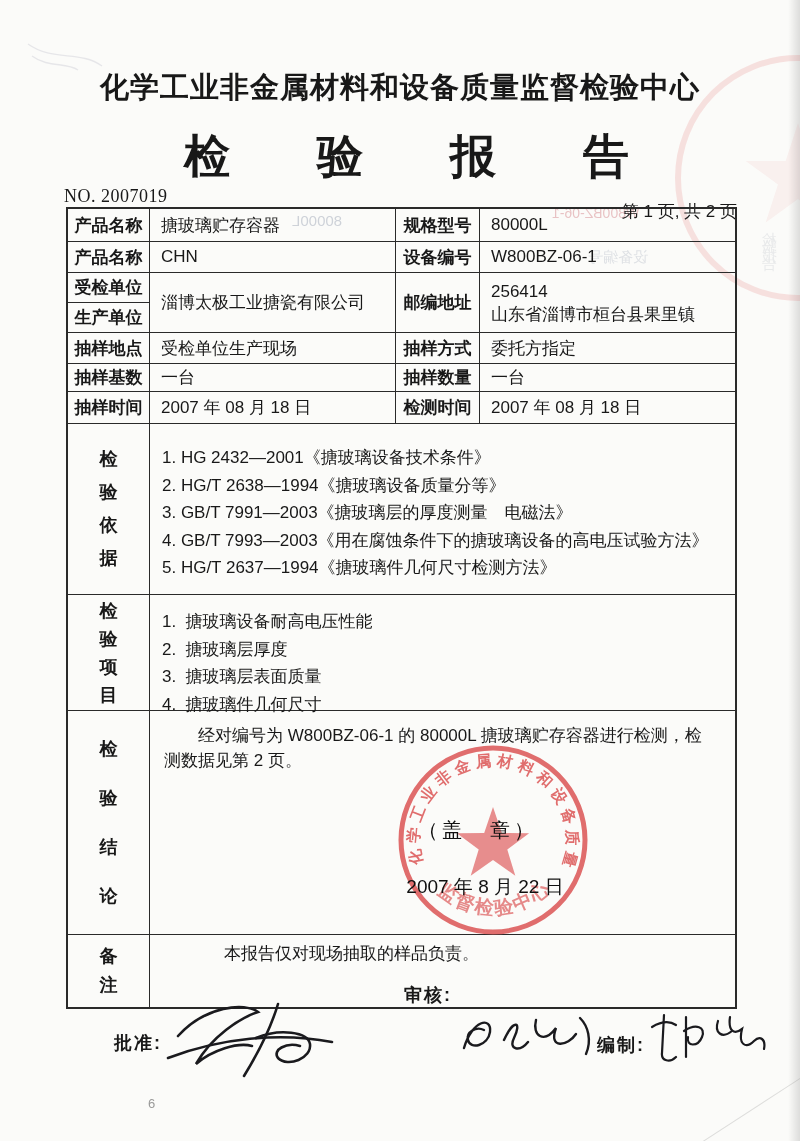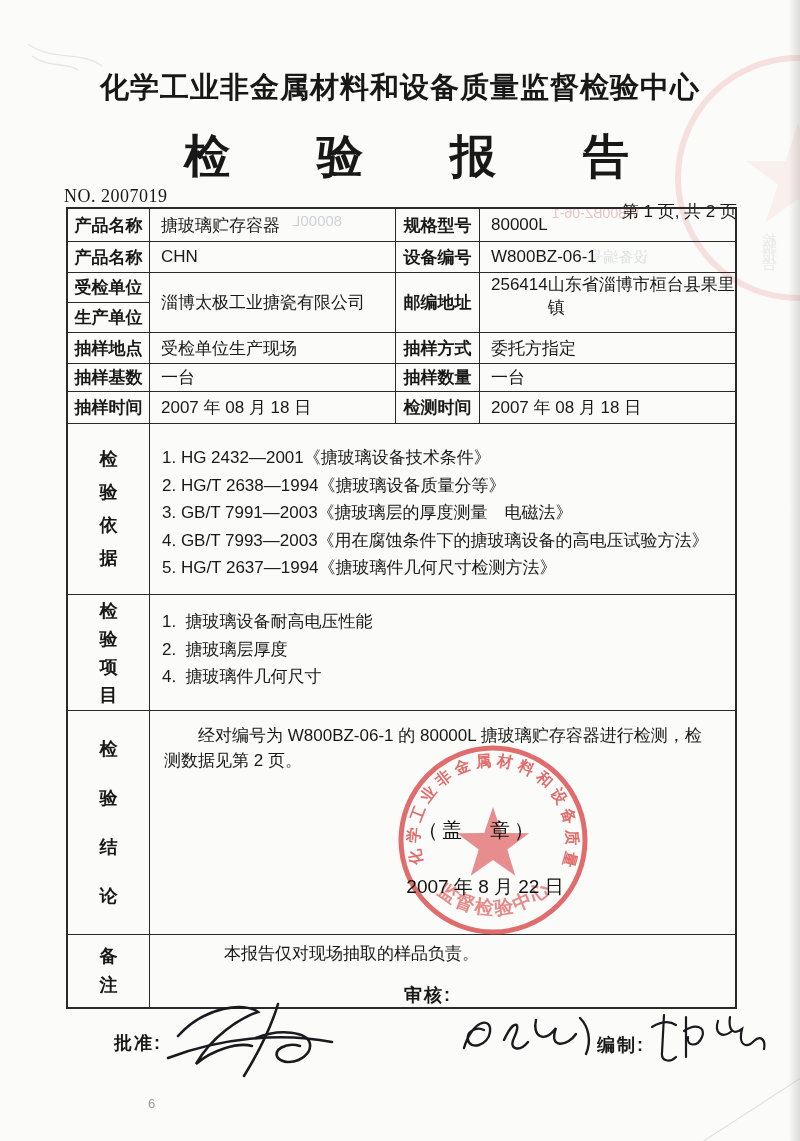--- a/index.html
+++ b/index.html
@@ -27,21 +27,21 @@
   .cell:first-child{border-left:none;}
   .lab{width:81px;justify-content:center;font-weight:bold;font-size:17px;}
   .val1{width:246px;padding-left:11px;font-size:17px;}
   .lab2{width:84px;justify-content:center;font-weight:bold;font-size:17px;}
   .val2{flex:1;padding-left:11px;font-size:17px;}
   .h32{height:32px}.h31{height:31px}.h60{height:60px}.h28{height:28px}
   .dual{flex-direction:column;align-items:stretch;padding:0;}
   .dual .half{flex:1;display:flex;align-items:center;justify-content:center;
     font-weight:bold;font-size:17px;}
   .dual .half:first-child{border-bottom:1.5px solid #2a2a2a;}
-  .two-line{flex-direction:row;align-items:flex-start;justify-content:center;
+  .two-line{flex-direction:column;align-items:flex-start;justify-content:center;
     line-height:23px;}
   
   .sec-lab{width:81px;display:flex;align-items:center;justify-content:center;
     font-weight:bold;font-size:18px;box-sizing:border-box;}
   .v-text{width:20px;word-break:break-all;text-align:center;}
   .lh33{line-height:33px}.lh28{line-height:28px}.lh49{line-height:49px}.lh29{line-height:29px}
   .sec-body{flex:1;border-left:1.5px solid #2a2a2a;position:relative;
     box-sizing:border-box;font-size:17px;}
   .sec171{height:171px}.sec116{height:116px}.sec224{height:224px}.sec73{height:73px}
   .basis-list{padding:20px 8px 0 12px;line-height:27.5px;}
@@ -160,20 +160,21 @@
   </div>
 
   <div class="t-row sec116">
     <div class="sec-lab">
       <div class="v-text lh28">检验项目</div>
     </div>
     <div class="sec-body">
       <div class="items-list">
         <div class="pre">1.  搪玻璃设备耐高电压性能</div>
         <div class="pre">2.  搪玻璃层厚度</div>
+        <div class="pre">3.  搪玻璃层表面质量</div>
         <div class="pre">4.  搪玻璃件几何尺寸</div>
       </div>
     </div>
   </div>
 
   <div class="t-row sec224">
     <div class="sec-lab">
       <div class="v-text lh49">检验结论</div>
     </div>
     <div class="sec-body">

